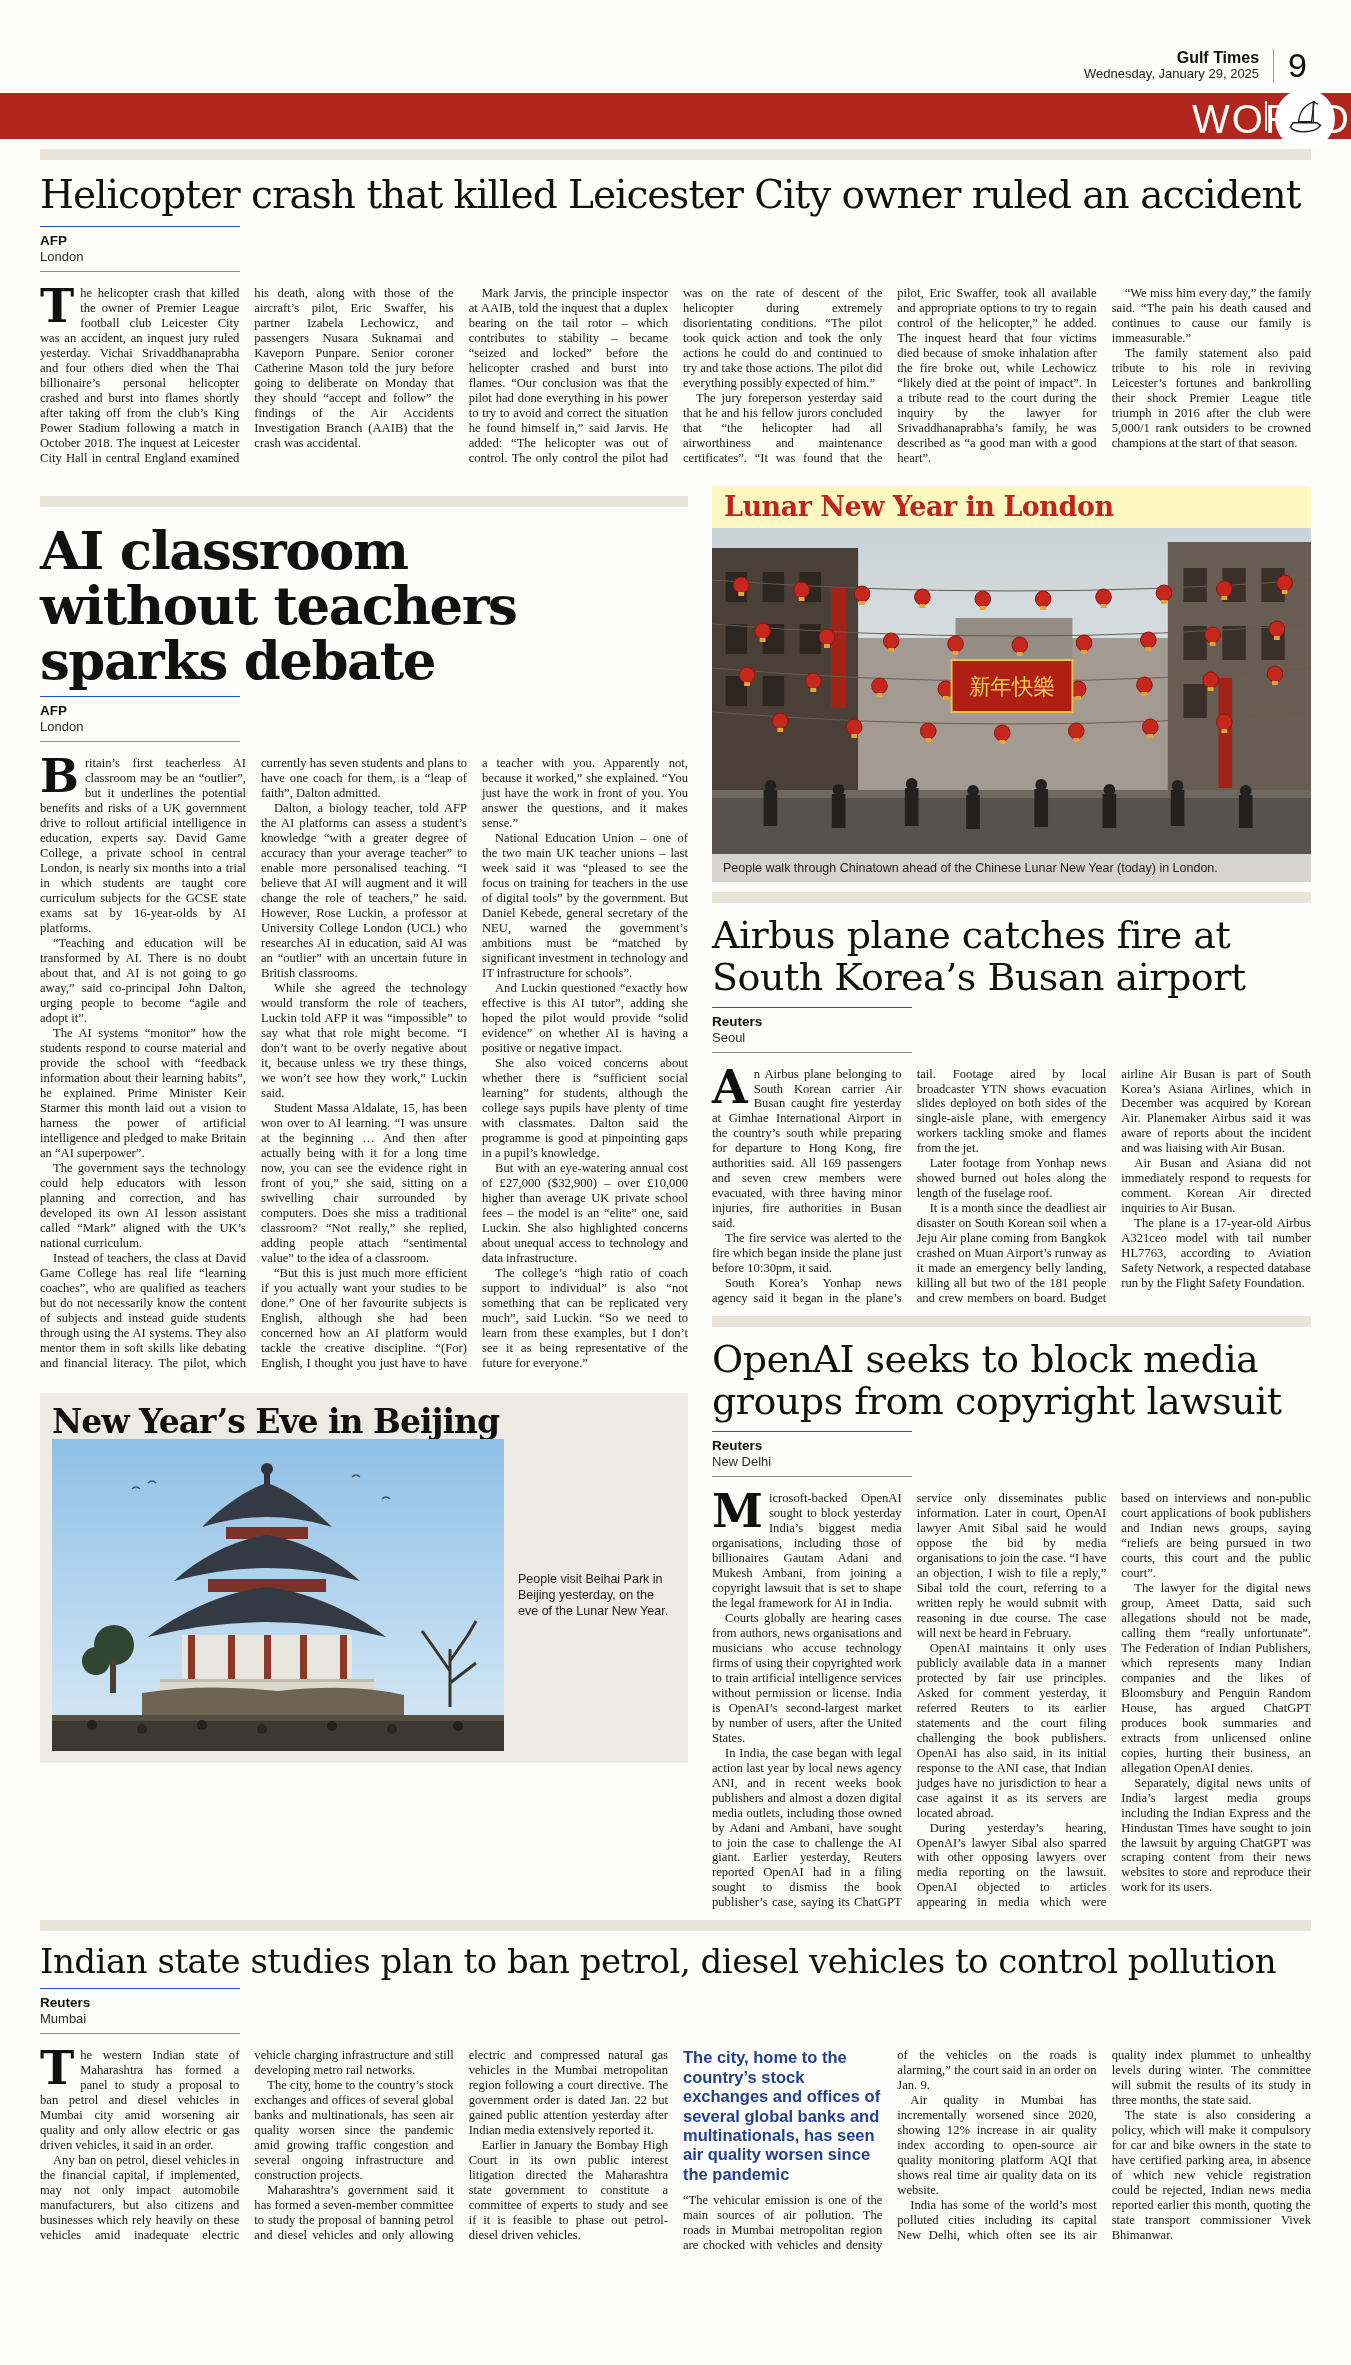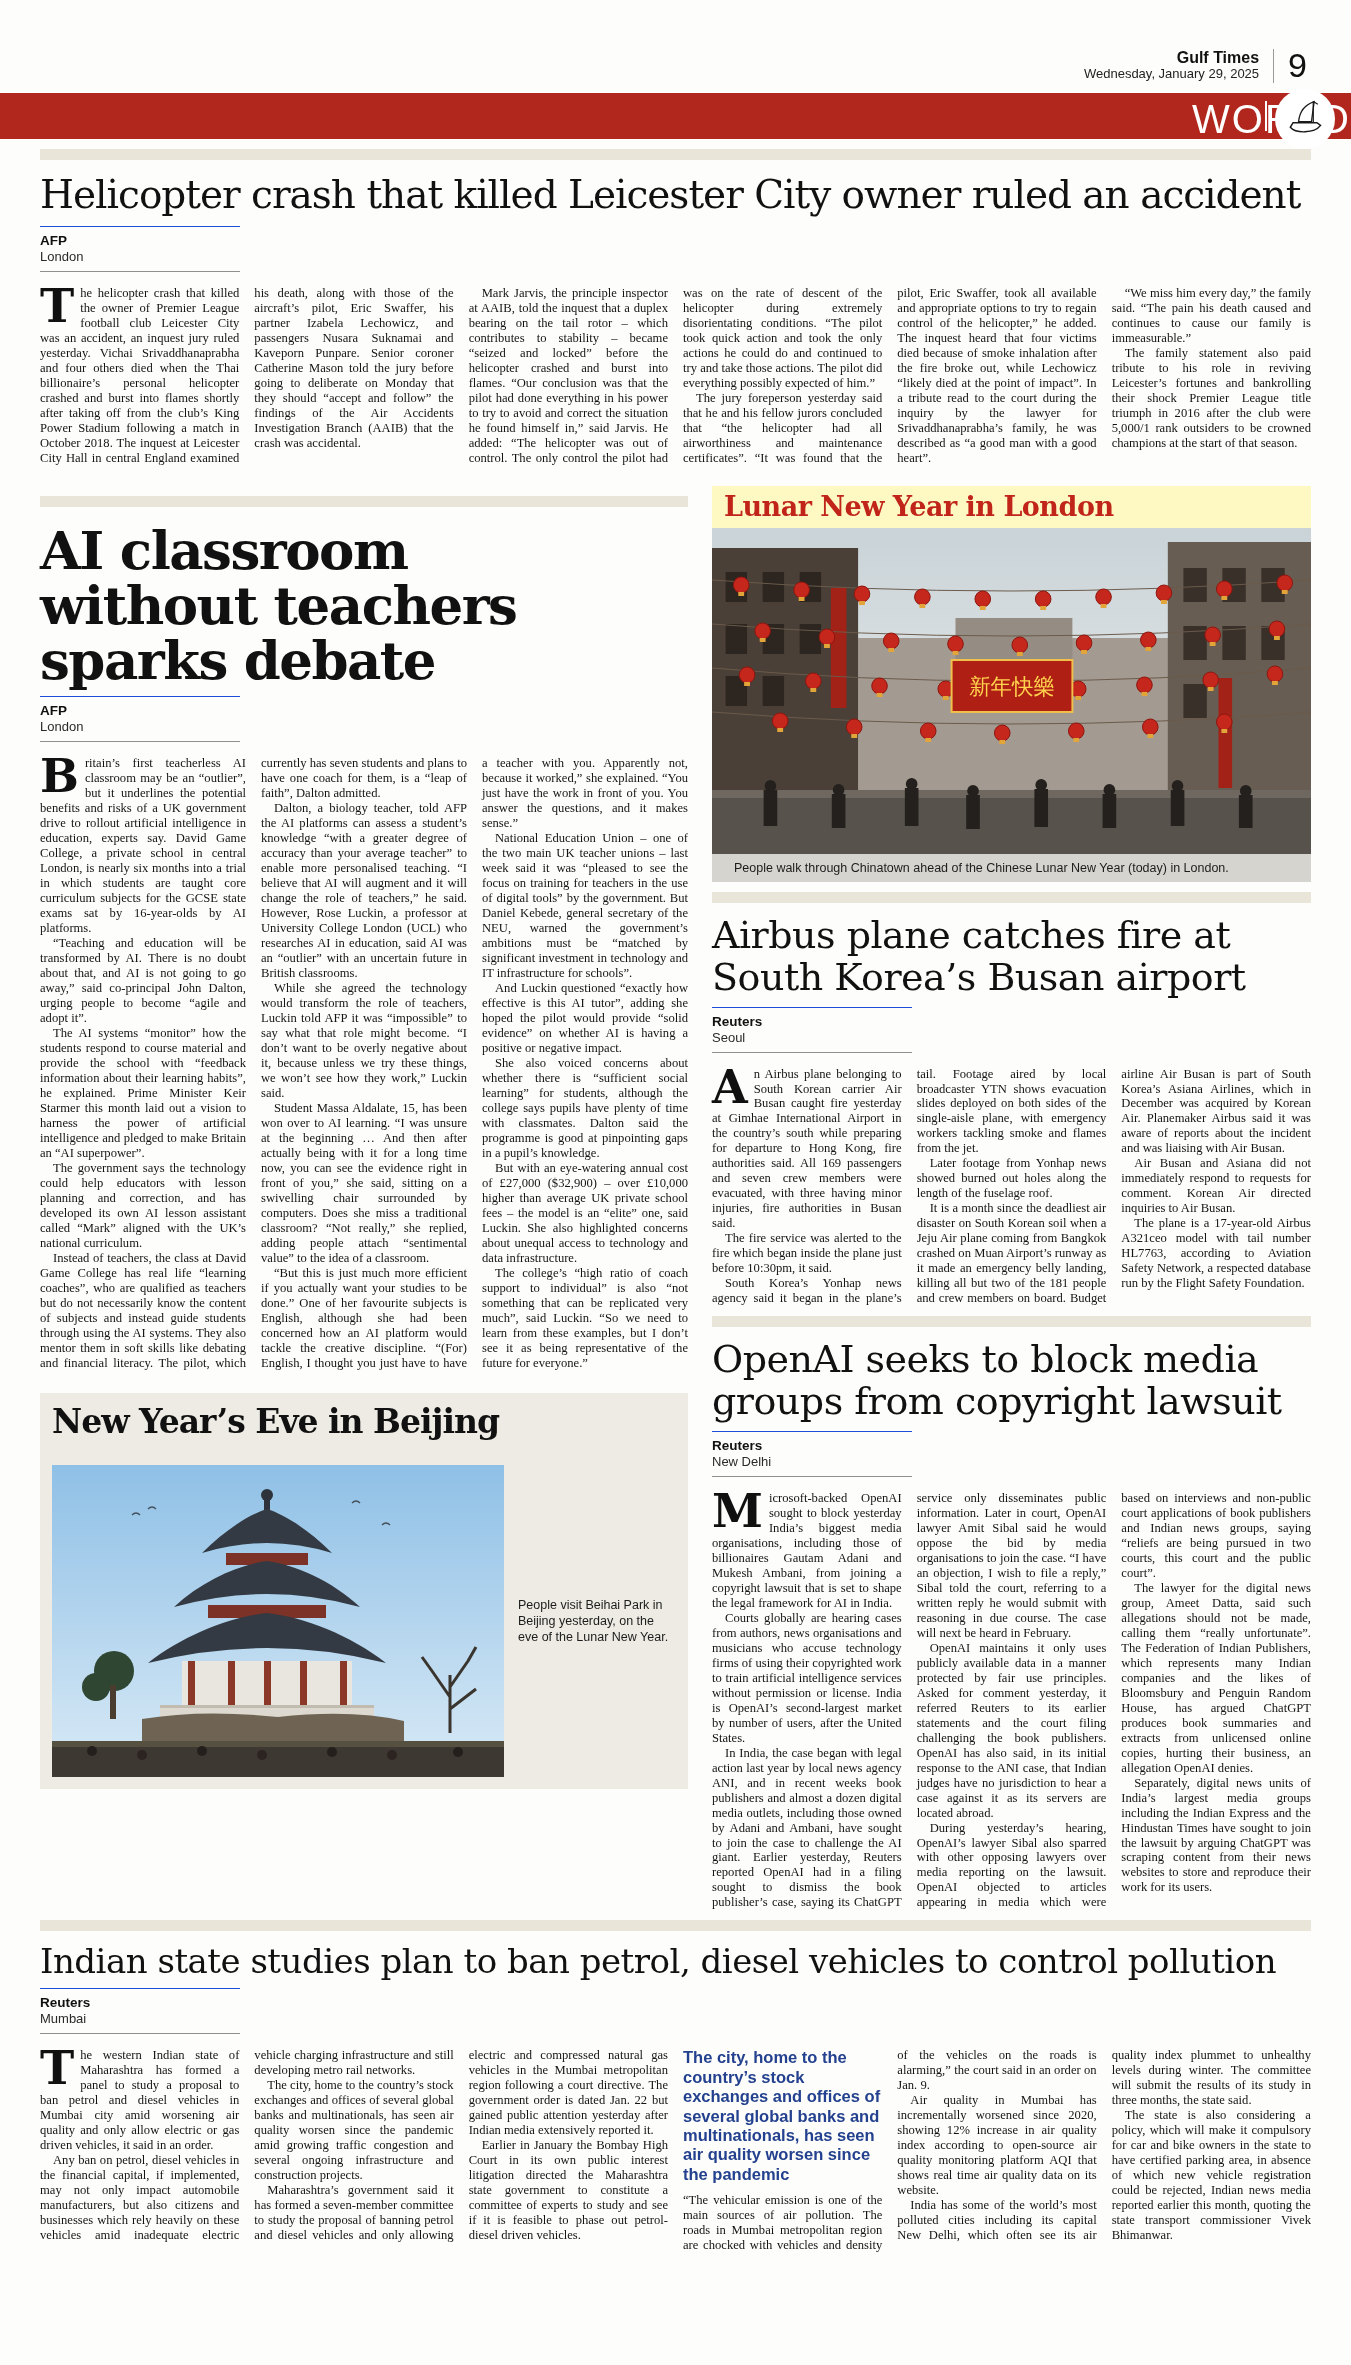--- a/index.html
+++ b/index.html
@@ -55,27 +55,27 @@
   
   .middle{display:flex;gap:24px;margin-top:6px;}
   .left-col{width:648px;flex:none;}
   .right-col{flex:1;min-width:0;}
 
   
   .lunar-title-bar{background:#fef9c3;padding:7px 12px 8px;}
   .lunar-title{color:#c1251a;font-family:"DejaVu Serif",serif;font-weight:700;font-size:27px;
         letter-spacing:-0.5px;line-height:1;}
   .photo{display:block;width:100%;}
-  .caption-strip{background:#d6d4cf;padding:7px 22px;font-family:"Liberation Sans",sans-serif;
+  .caption-strip{background:#d6d4cf;padding:7px 11px;font-family:"Liberation Sans",sans-serif;
         font-size:12.5px;color:#1c1c1c;}
 
   
   .beijing-box{background:#edebe3;margin-top:22px;padding:10px 12px 12px;}
   .beijing-title{font-family:"DejaVu Serif",serif;font-weight:700;font-size:33px;letter-spacing:-1px;
-        line-height:1.05;margin:2px 0 26px;}
+        line-height:1.05;margin:2px 0 0;}
   .beijing-row{display:flex;}
   .beijing-photo{flex:none;}
   .beijing-caption{flex:1;padding:10px 2px 10px 14px;align-self:center;
         font-family:"Liberation Sans",sans-serif;font-size:12.5px;line-height:1.3;color:#1c1c1c;}
 
   
   .pull-quote{font-family:"Liberation Sans",sans-serif;font-weight:bold;font-size:16.5px;line-height:1.18;
         color:#23418e;text-align:left;margin:2px 0 9px;break-inside:avoid;-webkit-column-break-inside:avoid;}
 
   section{position:relative;}

